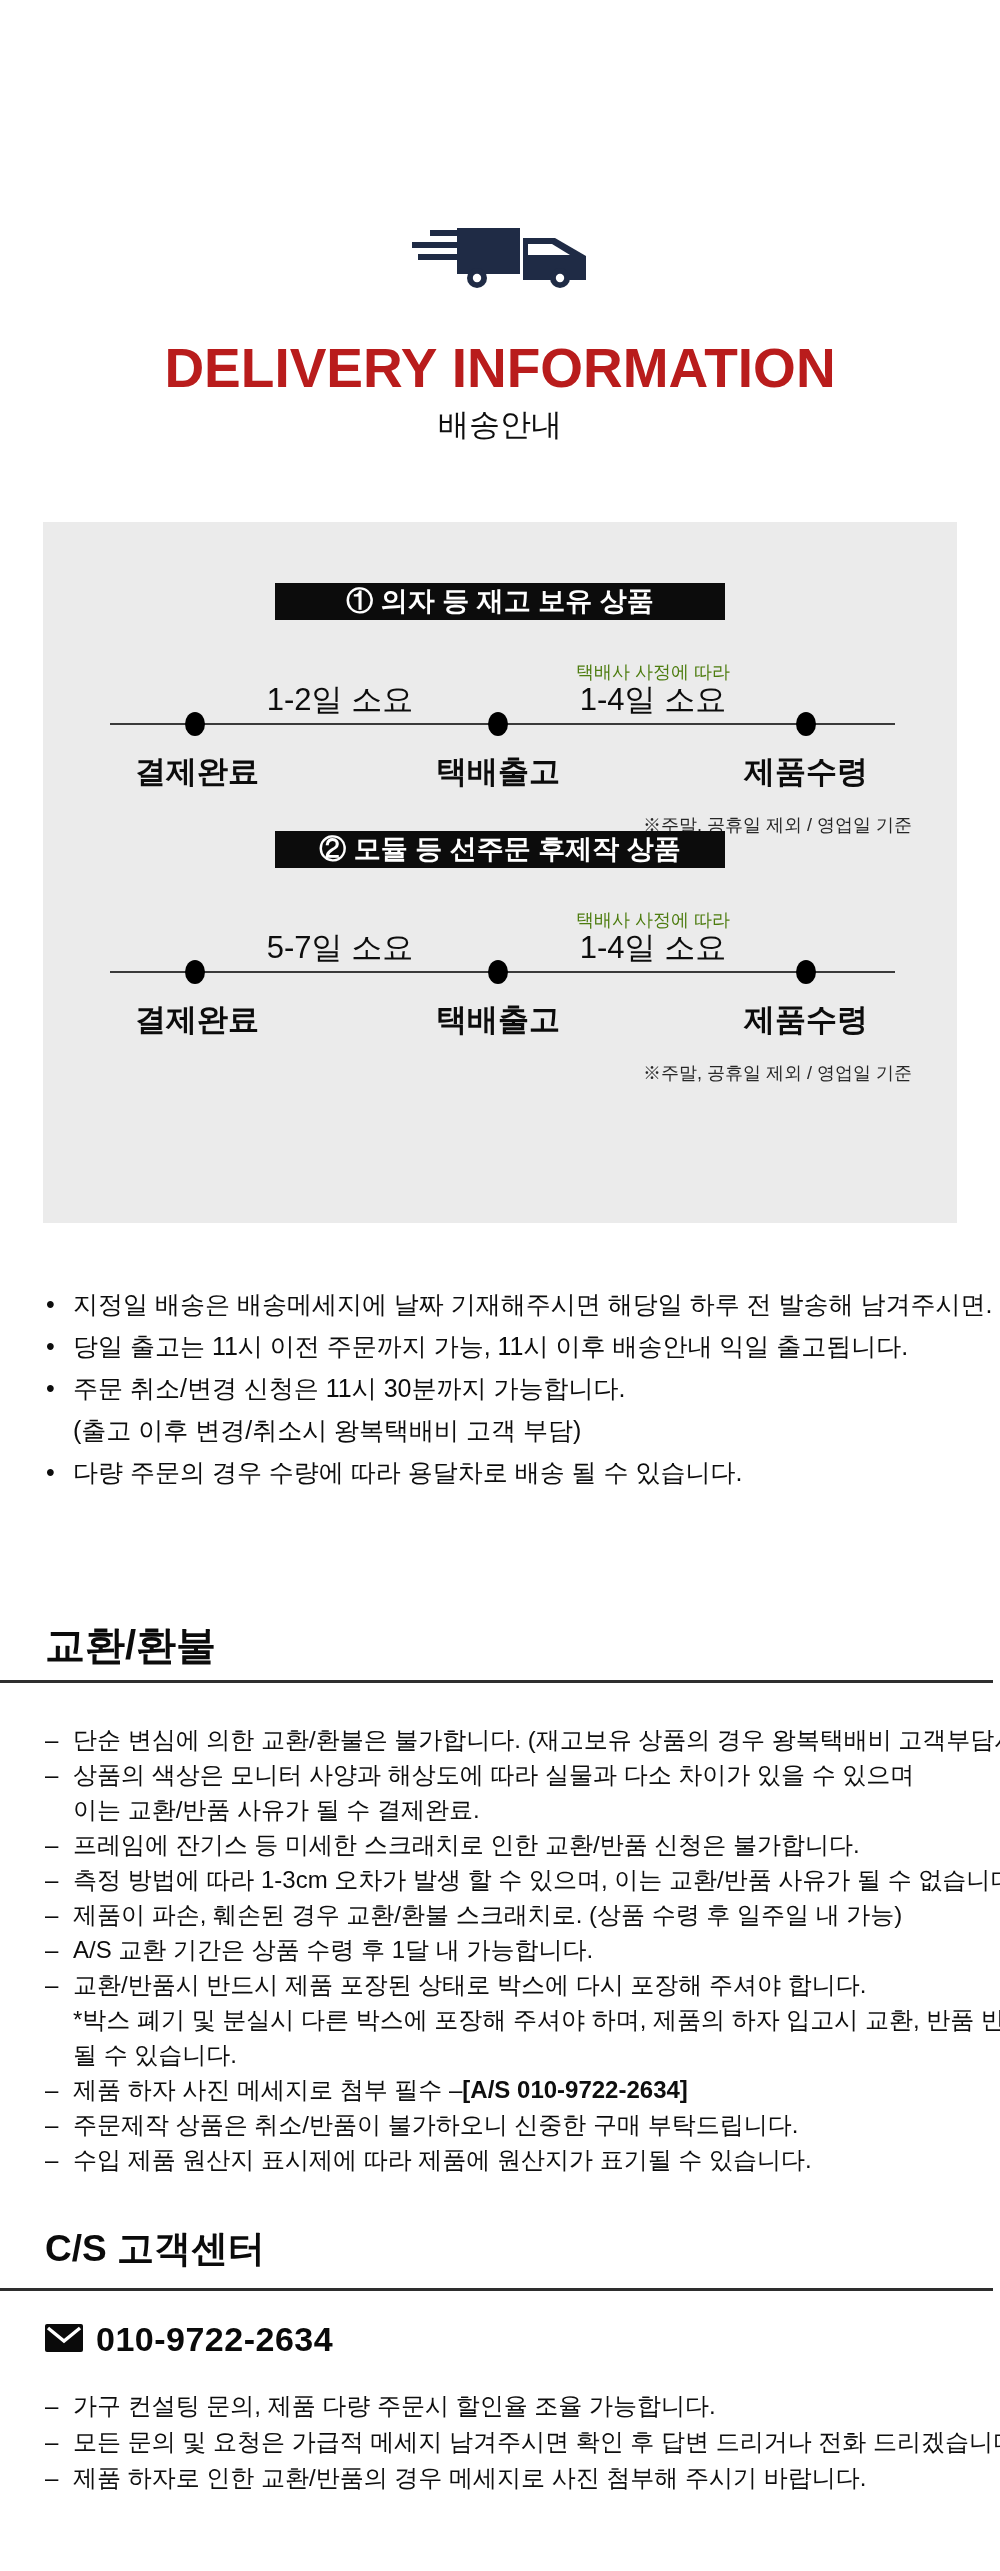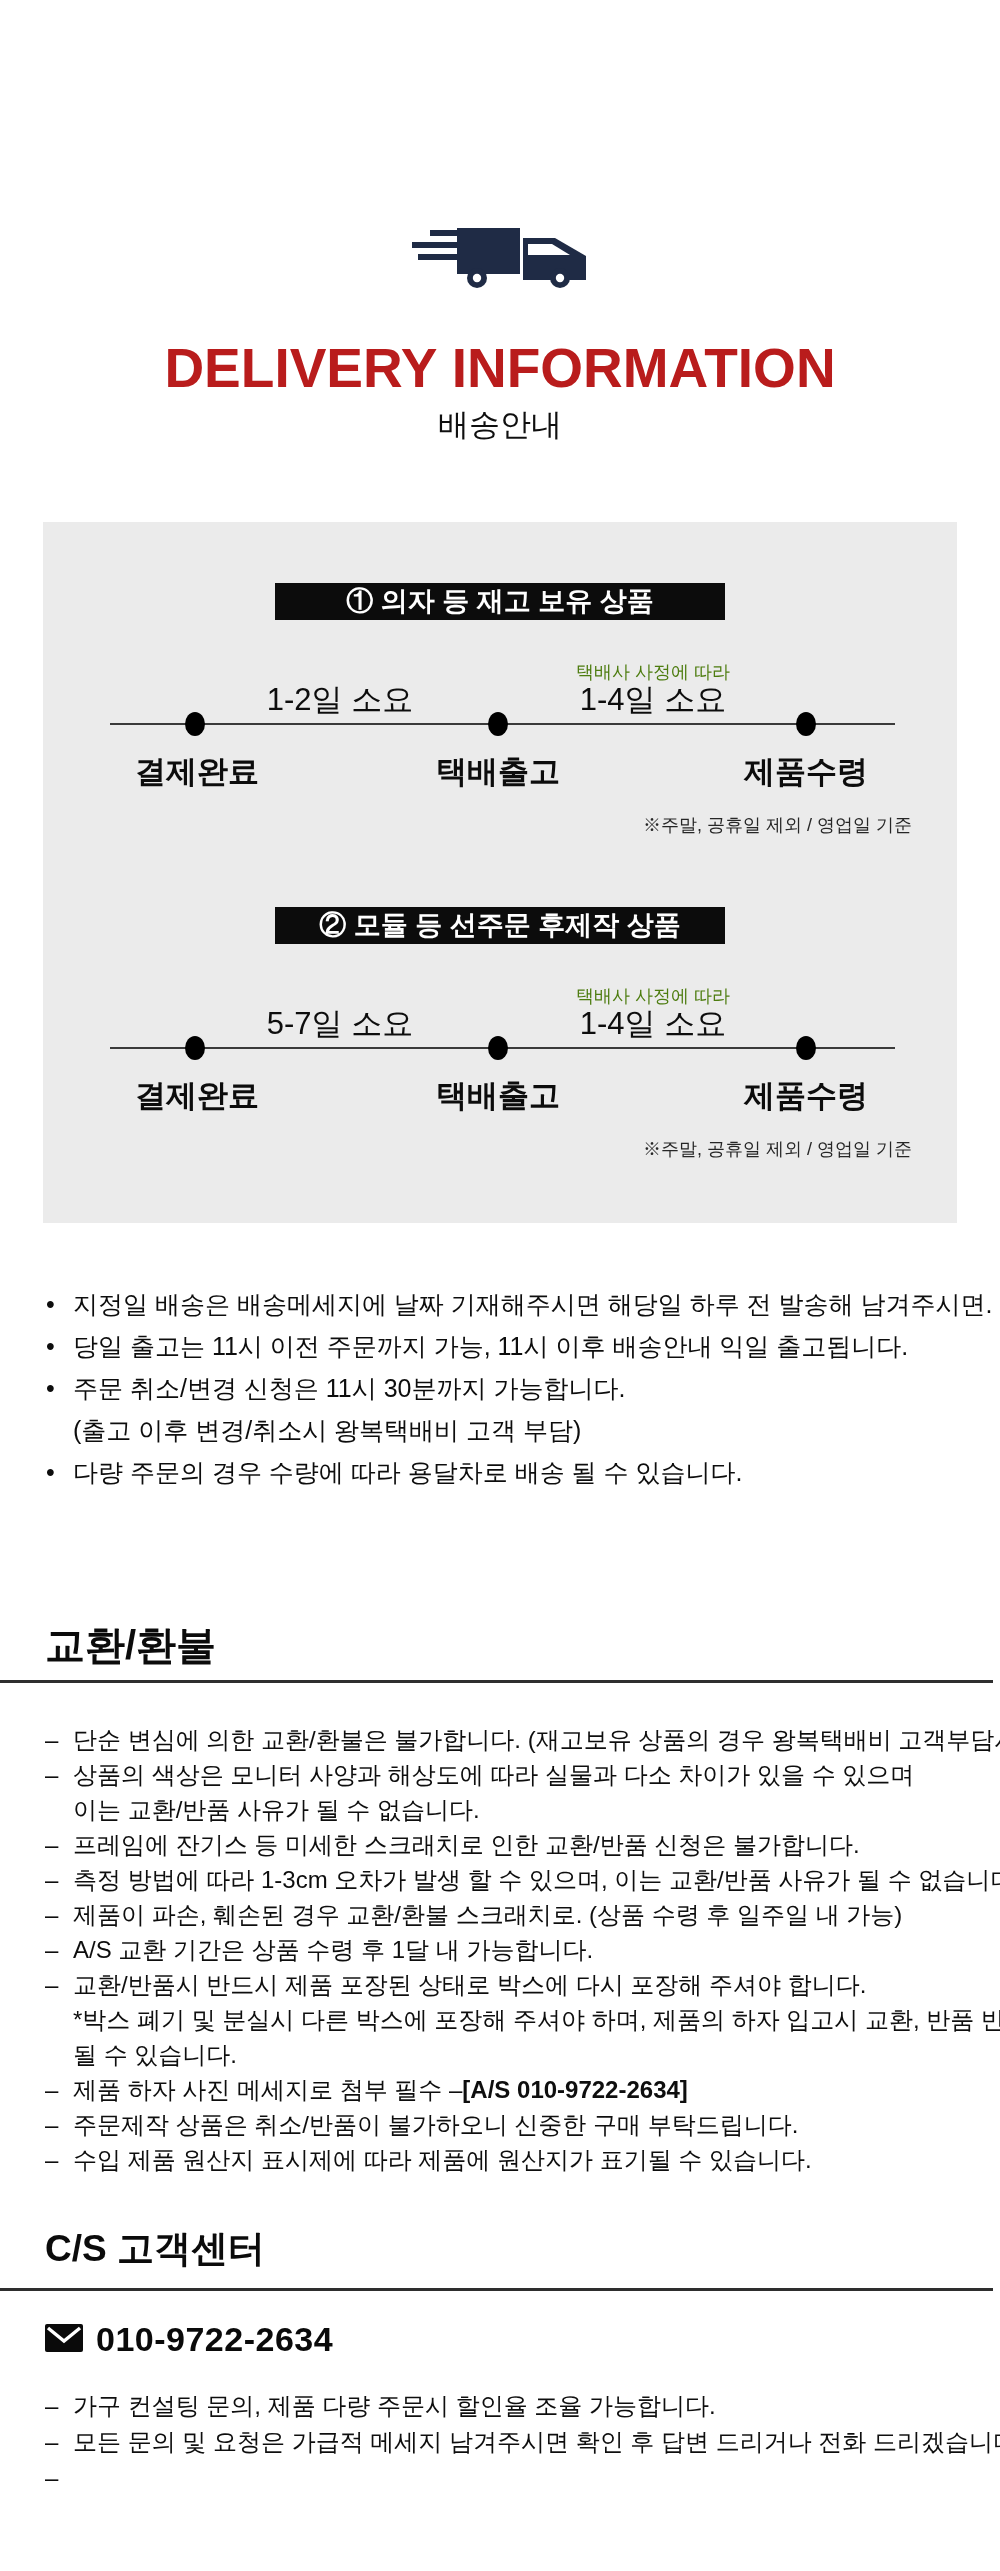--- a/index.html
+++ b/index.html
@@ -9,21 +9,21 @@
   
   .truck{position:absolute;top:228px;left:50%;transform:translateX(-50%);}
   .title{position:absolute;top:336px;left:0;width:100%;text-align:center;
          font-size:55px;font-weight:bold;color:#b91c1c;letter-spacing:0;}
   .subtitle{position:absolute;top:404px;left:0;width:100%;text-align:center;
             font-size:31px;color:#0f0f0f;}
 
   
   .panel{position:absolute;left:43px;top:522px;width:914px;height:701px;
          background:#ebebeb;padding-top:61px;box-sizing:border-box;}
-  .tl-section{position:relative;height:324px;padding-left:40px;}
+  .tl-section{position:relative;height:248px;padding-left:40px;}
   .tl-header{position:absolute;top:0;left:50%;transform:translateX(-50%);
              width:450px;height:37px;background:#0c0c0c;color:#fff;
              font-size:27px;font-weight:bold;text-align:center;line-height:37px;}
   .tl-note{position:absolute;top:77px;left:460px;width:300px;text-align:center;
            font-size:18px;color:#4d7c0f;}
   .tl-dur{position:absolute;top:96px;width:300px;text-align:center;
           font-size:31px;color:#0d0d0d;}
   .tl-dur1{left:147px;} .tl-dur2{left:460px;}
   .tl-line{position:absolute;top:140px;left:67px;width:785px;height:2px;background:#3a3a3a;}
   .tl-dot{position:absolute;top:129px;width:20px;height:24px;border-radius:50%;background:#000;}
@@ -152,21 +152,21 @@
       </div>
 
       <div class="x-row">
         <span class="m">–</span>
         <span>상품의 색상은 모니터 사양과 해상도에 따라 실물과 다소 차이가 있을 수 있으며</span>
 
       </div>
 
       <div class="x-row">
         <span class="m"></span>
-        <span>이는 교환/반품 사유가 될 수 없습니다.</span>
+        <span>이는 교환/반품 사유가 될 수 결제완료.</span>
 
       </div>
 
       <div class="x-row">
         <span class="m">–</span>
         <span>프레임에 잔기스 등 미세한 스크래치로 인한 교환/반품 신청은 불가합니다.</span>
 
       </div>
 
       <div class="x-row">
@@ -242,16 +242,17 @@
         <span>가구 컨설팅 문의, 제품 다량 주문시 할인율 조율 가능합니다.</span>
       </div>
 
       <div class="x-row">
         <span class="m">–</span>
         <span>모든 문의 및 요청은 가급적 메세지 남겨주시면 확인 후 답변 드리거나 전화 드리겠습니다.</span>
       </div>
 
       <div class="x-row">
         <span class="m">–</span>
+        <span>제품 하자로 인한 교환/반품의 경우 메세지로 사진 첨부해 주시기 바랍니다.</span>
       </div>
     </div>
 
 </div>
 
 </body></html>

